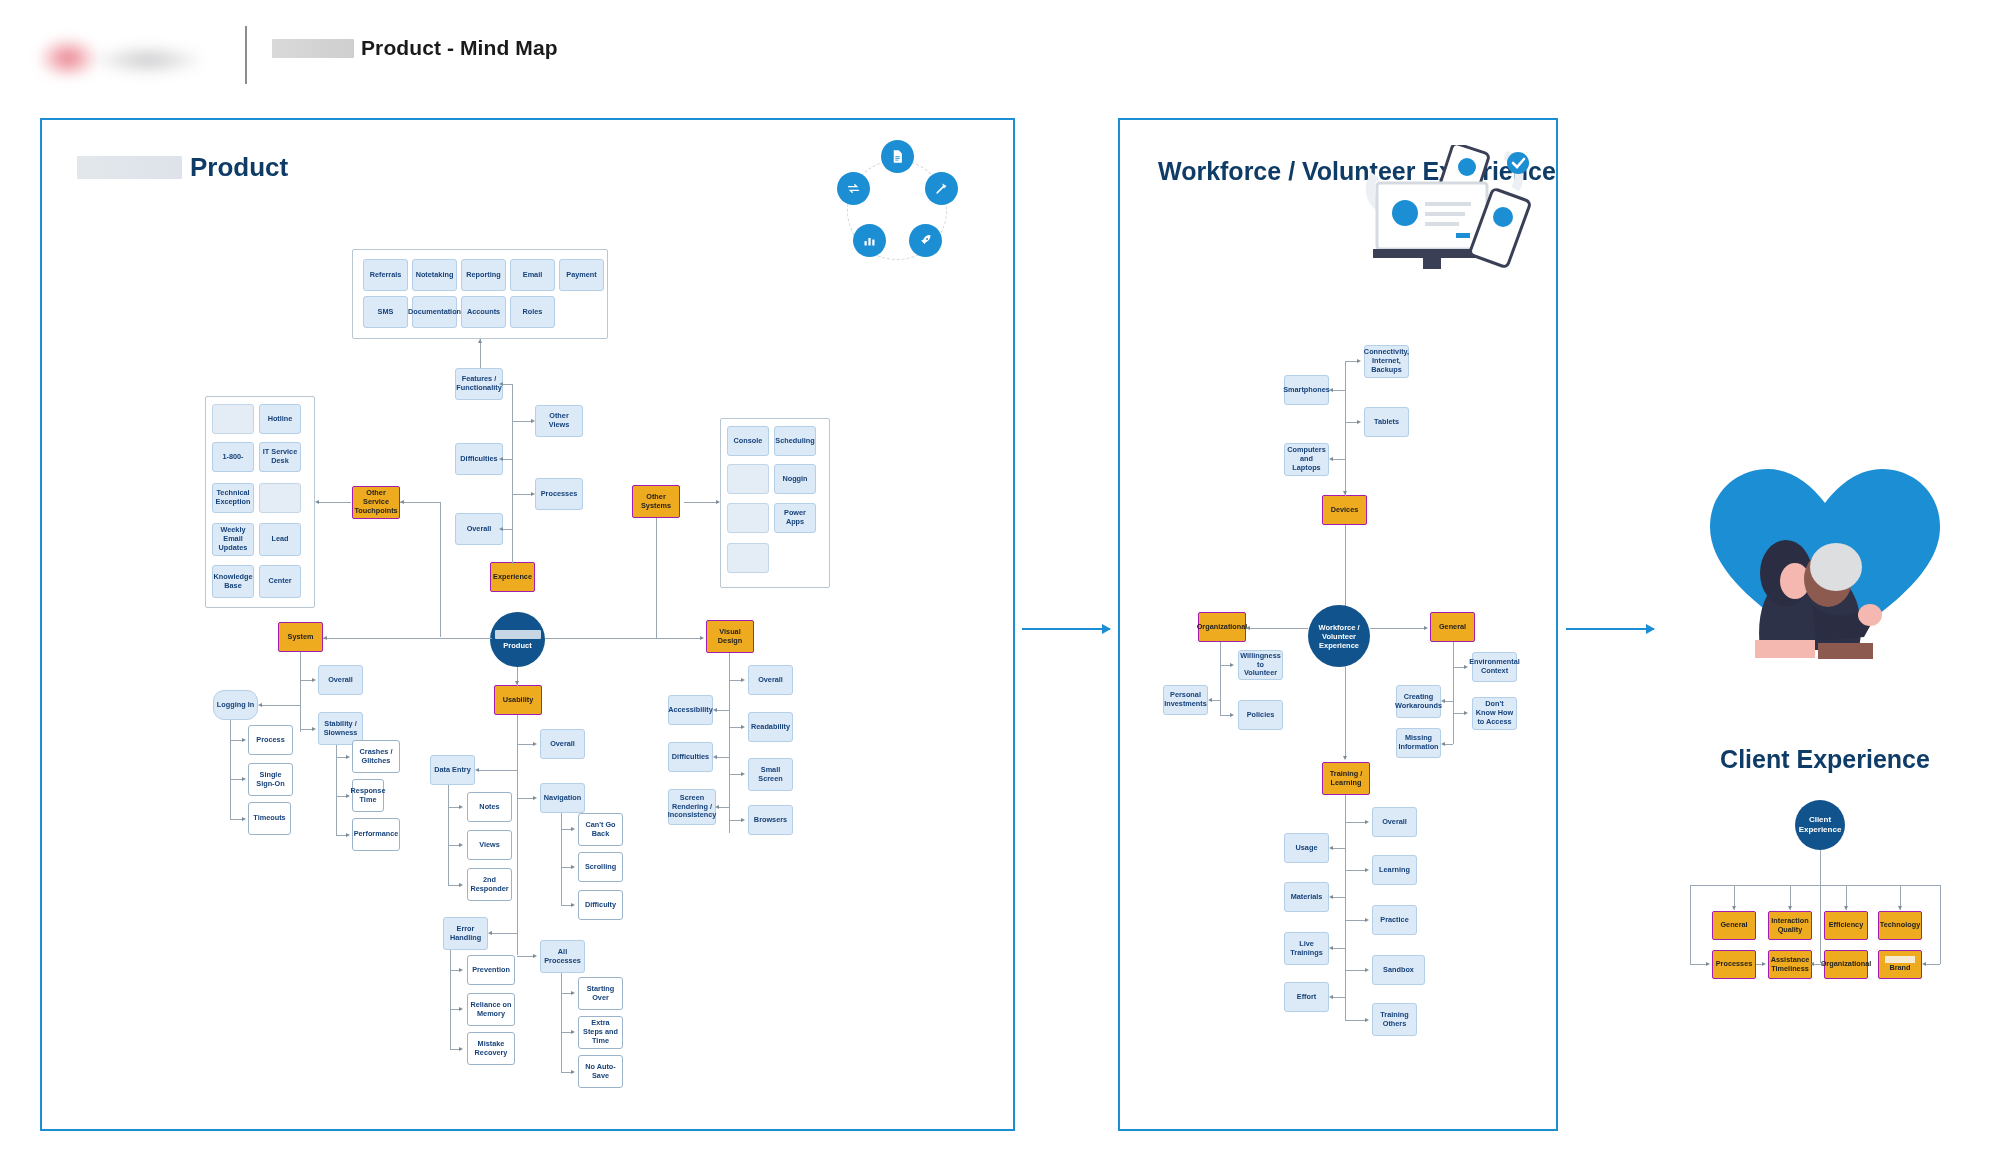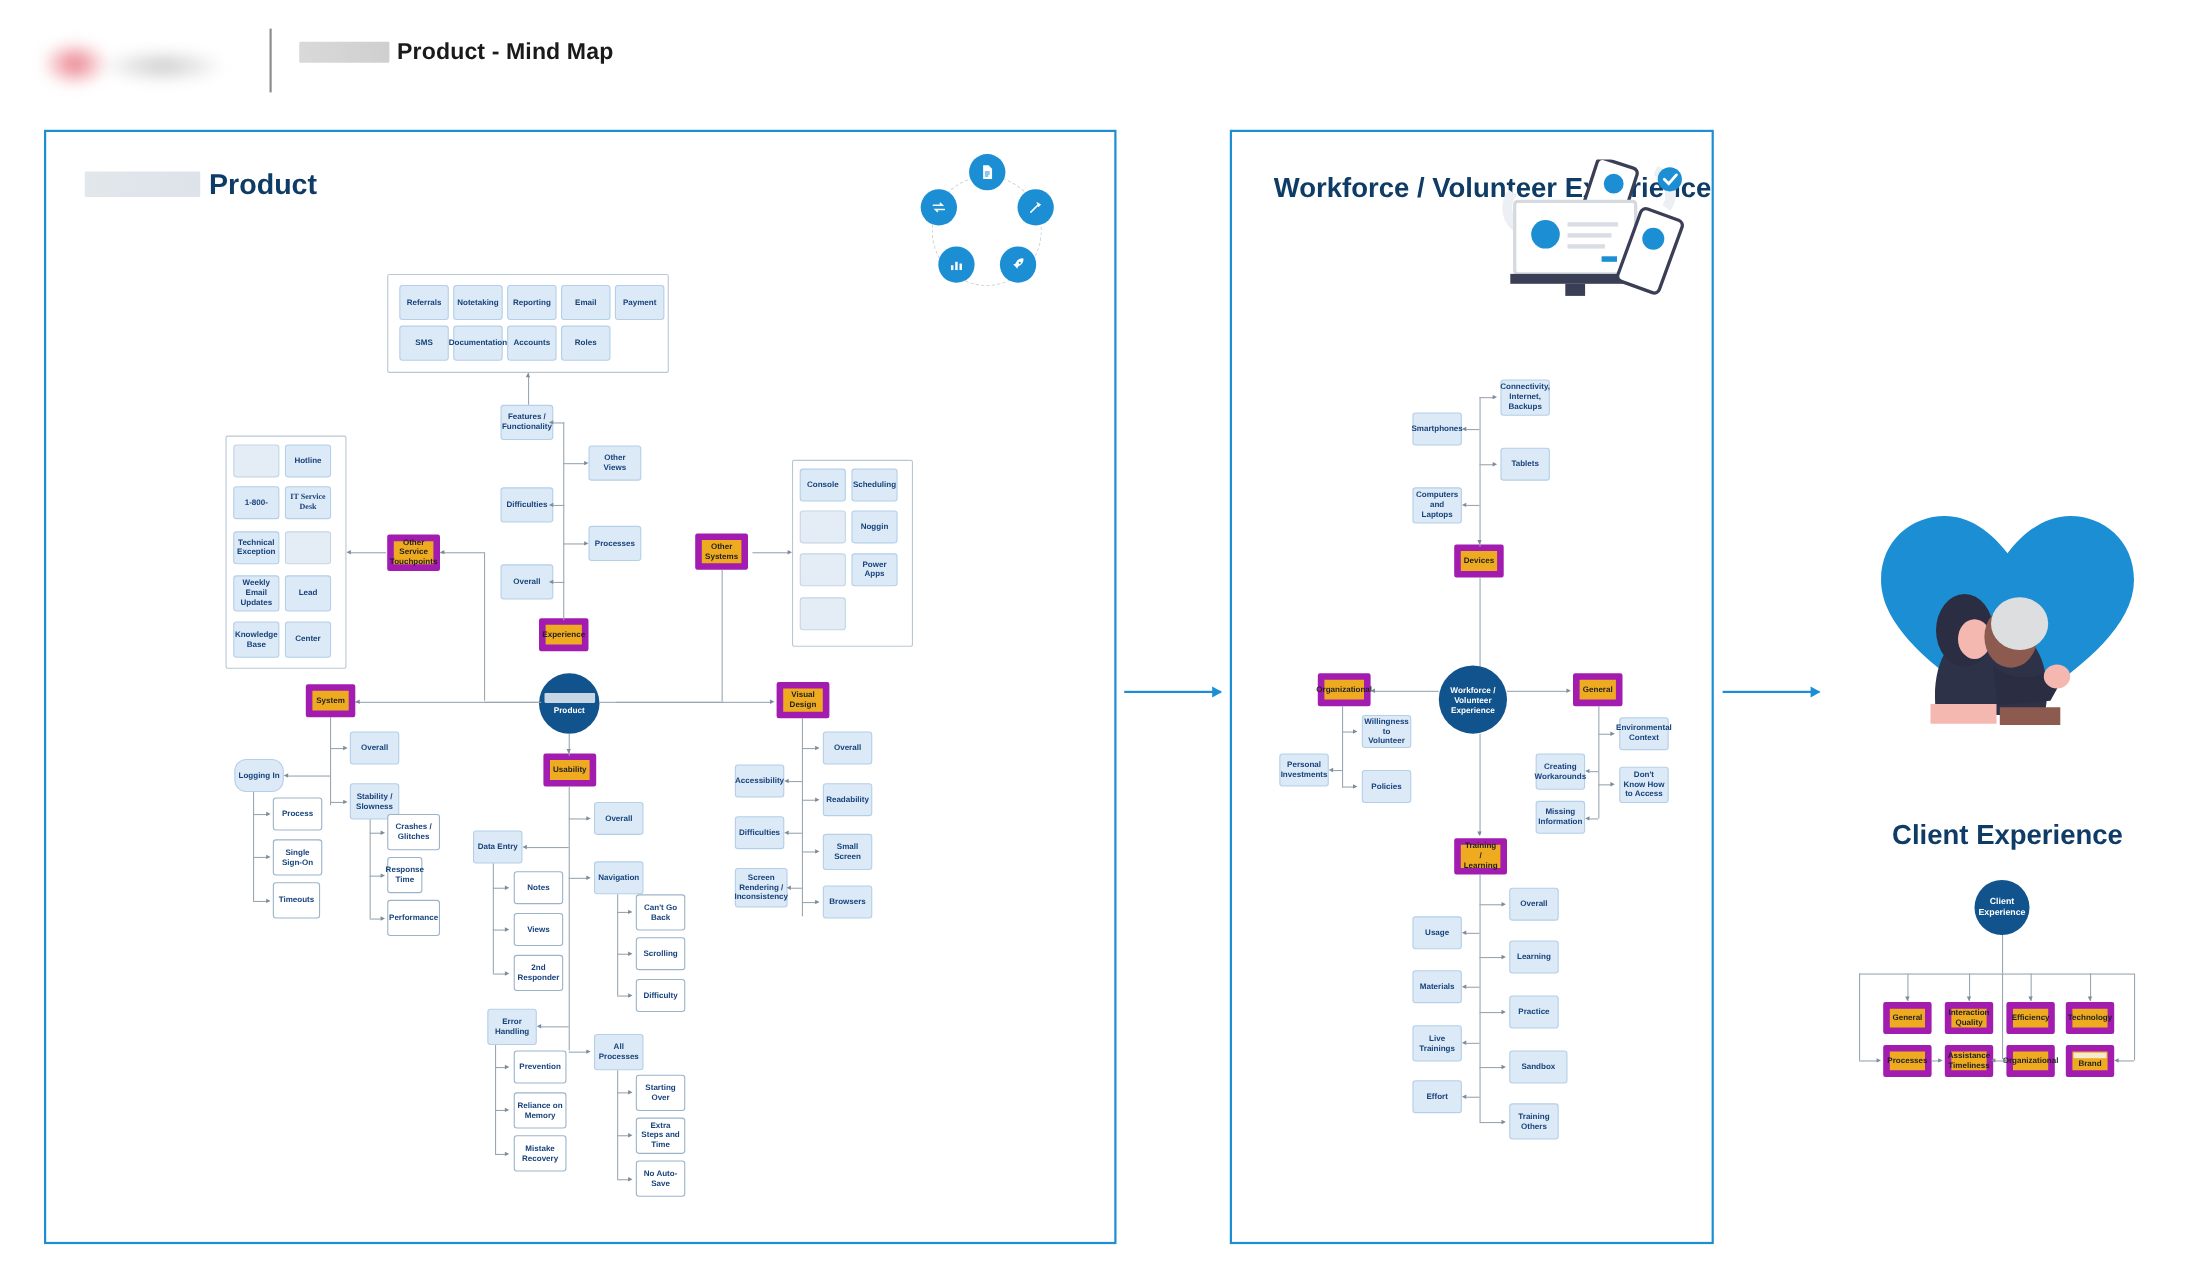--- a/index.html
+++ b/index.html
@@ -44,21 +44,21 @@
   #conn-2 { left:1566px; top:628px; width:88px; }
 
   
   .node {
     position:absolute; display:flex; align-items:center; justify-content:center;
     text-align:center; font-size:7.3px; font-weight:bold; line-height:1.22;
     color:#16427a; padding:1px 2px;
   }
   .node.blue  { background:#dce9f7; border:1px solid #b4cfe8; border-radius:3px; }
   .node.white { background:#ffffff; border:1px solid #9bb3c9; border-radius:3px; }
-  .node.gold  { background:#eeab20; border:6px solid #a21caf; border-radius:2px; color:#1f1f1f; }
+  .node.gold  { background:#eeab20; border:1px solid #a21caf; border-radius:2px; color:#1f1f1f; }
   .node.redact { background:#e4ecf5; border:1px solid #c3d6e8; border-radius:3px; }
 
   .hub {
     position:absolute; border-radius:50%; background:#11538c; color:#fff;
     display:flex; align-items:center; justify-content:center; text-align:center;
     font-size:7.5px; font-weight:bold; line-height:1.2;
   }
   .hub .redbar { display:block; width:46px; height:9px; background:#c6d6e4; margin:0 auto 2px; border-radius:1px; }
 
   .grpbox { position:absolute; border:1px solid #b9c7d3; background:#fff; border-radius:2px; }
@@ -173,21 +173,21 @@
 <div class="arw l" style="left:499px;top:456.5px;"></div>
 <div class="ln lnh" style="left:512px;top:494px;width:21px;"></div>
 <div class="arw r" style="left:531px;top:491.5px;"></div>
 <div class="ln lnh" style="left:503px;top:529px;width:10px;"></div>
 <div class="arw l" style="left:499px;top:526.5px;"></div>
 
 <div class="grpbox" style="left:205px;top:396px;width:110px;height:212px;"></div>
 <div class="node redact" style="left:212px;top:404px;width:42px;height:30px;"></div>
 <div class="node blue" style="left:259px;top:404px;width:42px;height:30px;">Hotline</div>
 <div class="node blue" style="left:212px;top:442px;width:42px;height:30px;">1-800-</div>
-<div class="node blue" style="left:259px;top:442px;width:42px;height:30px;font-family:Liberation Serif, serif;">IT Service Desk</div>
+<div class="node blue" style="left:259px;top:442px;width:42px;height:30px;">IT Service Desk</div>
 <div class="node blue" style="left:212px;top:483px;width:42px;height:30px;">Technical Exception</div>
 <div class="node redact" style="left:259px;top:483px;width:42px;height:30px;"></div>
 <div class="node blue" style="left:212px;top:523px;width:42px;height:33px;">Weekly Email Updates</div>
 <div class="node blue" style="left:259px;top:523px;width:42px;height:33px;">Lead</div>
 <div class="node blue" style="left:212px;top:565px;width:42px;height:33px;">Knowledge Base</div>
 <div class="node blue" style="left:259px;top:565px;width:42px;height:33px;">Center</div>
 <div class="node gold" style="left:352px;top:486px;width:48px;height:33px;">Other Service Touchpoints</div>
 <div class="ln lnh" style="left:319px;top:502px;width:32px;"></div>
 <div class="arw l" style="left:315px;top:499.5px;"></div>
 <div class="ln lnh" style="left:400px;top:502px;width:40px;"></div>

